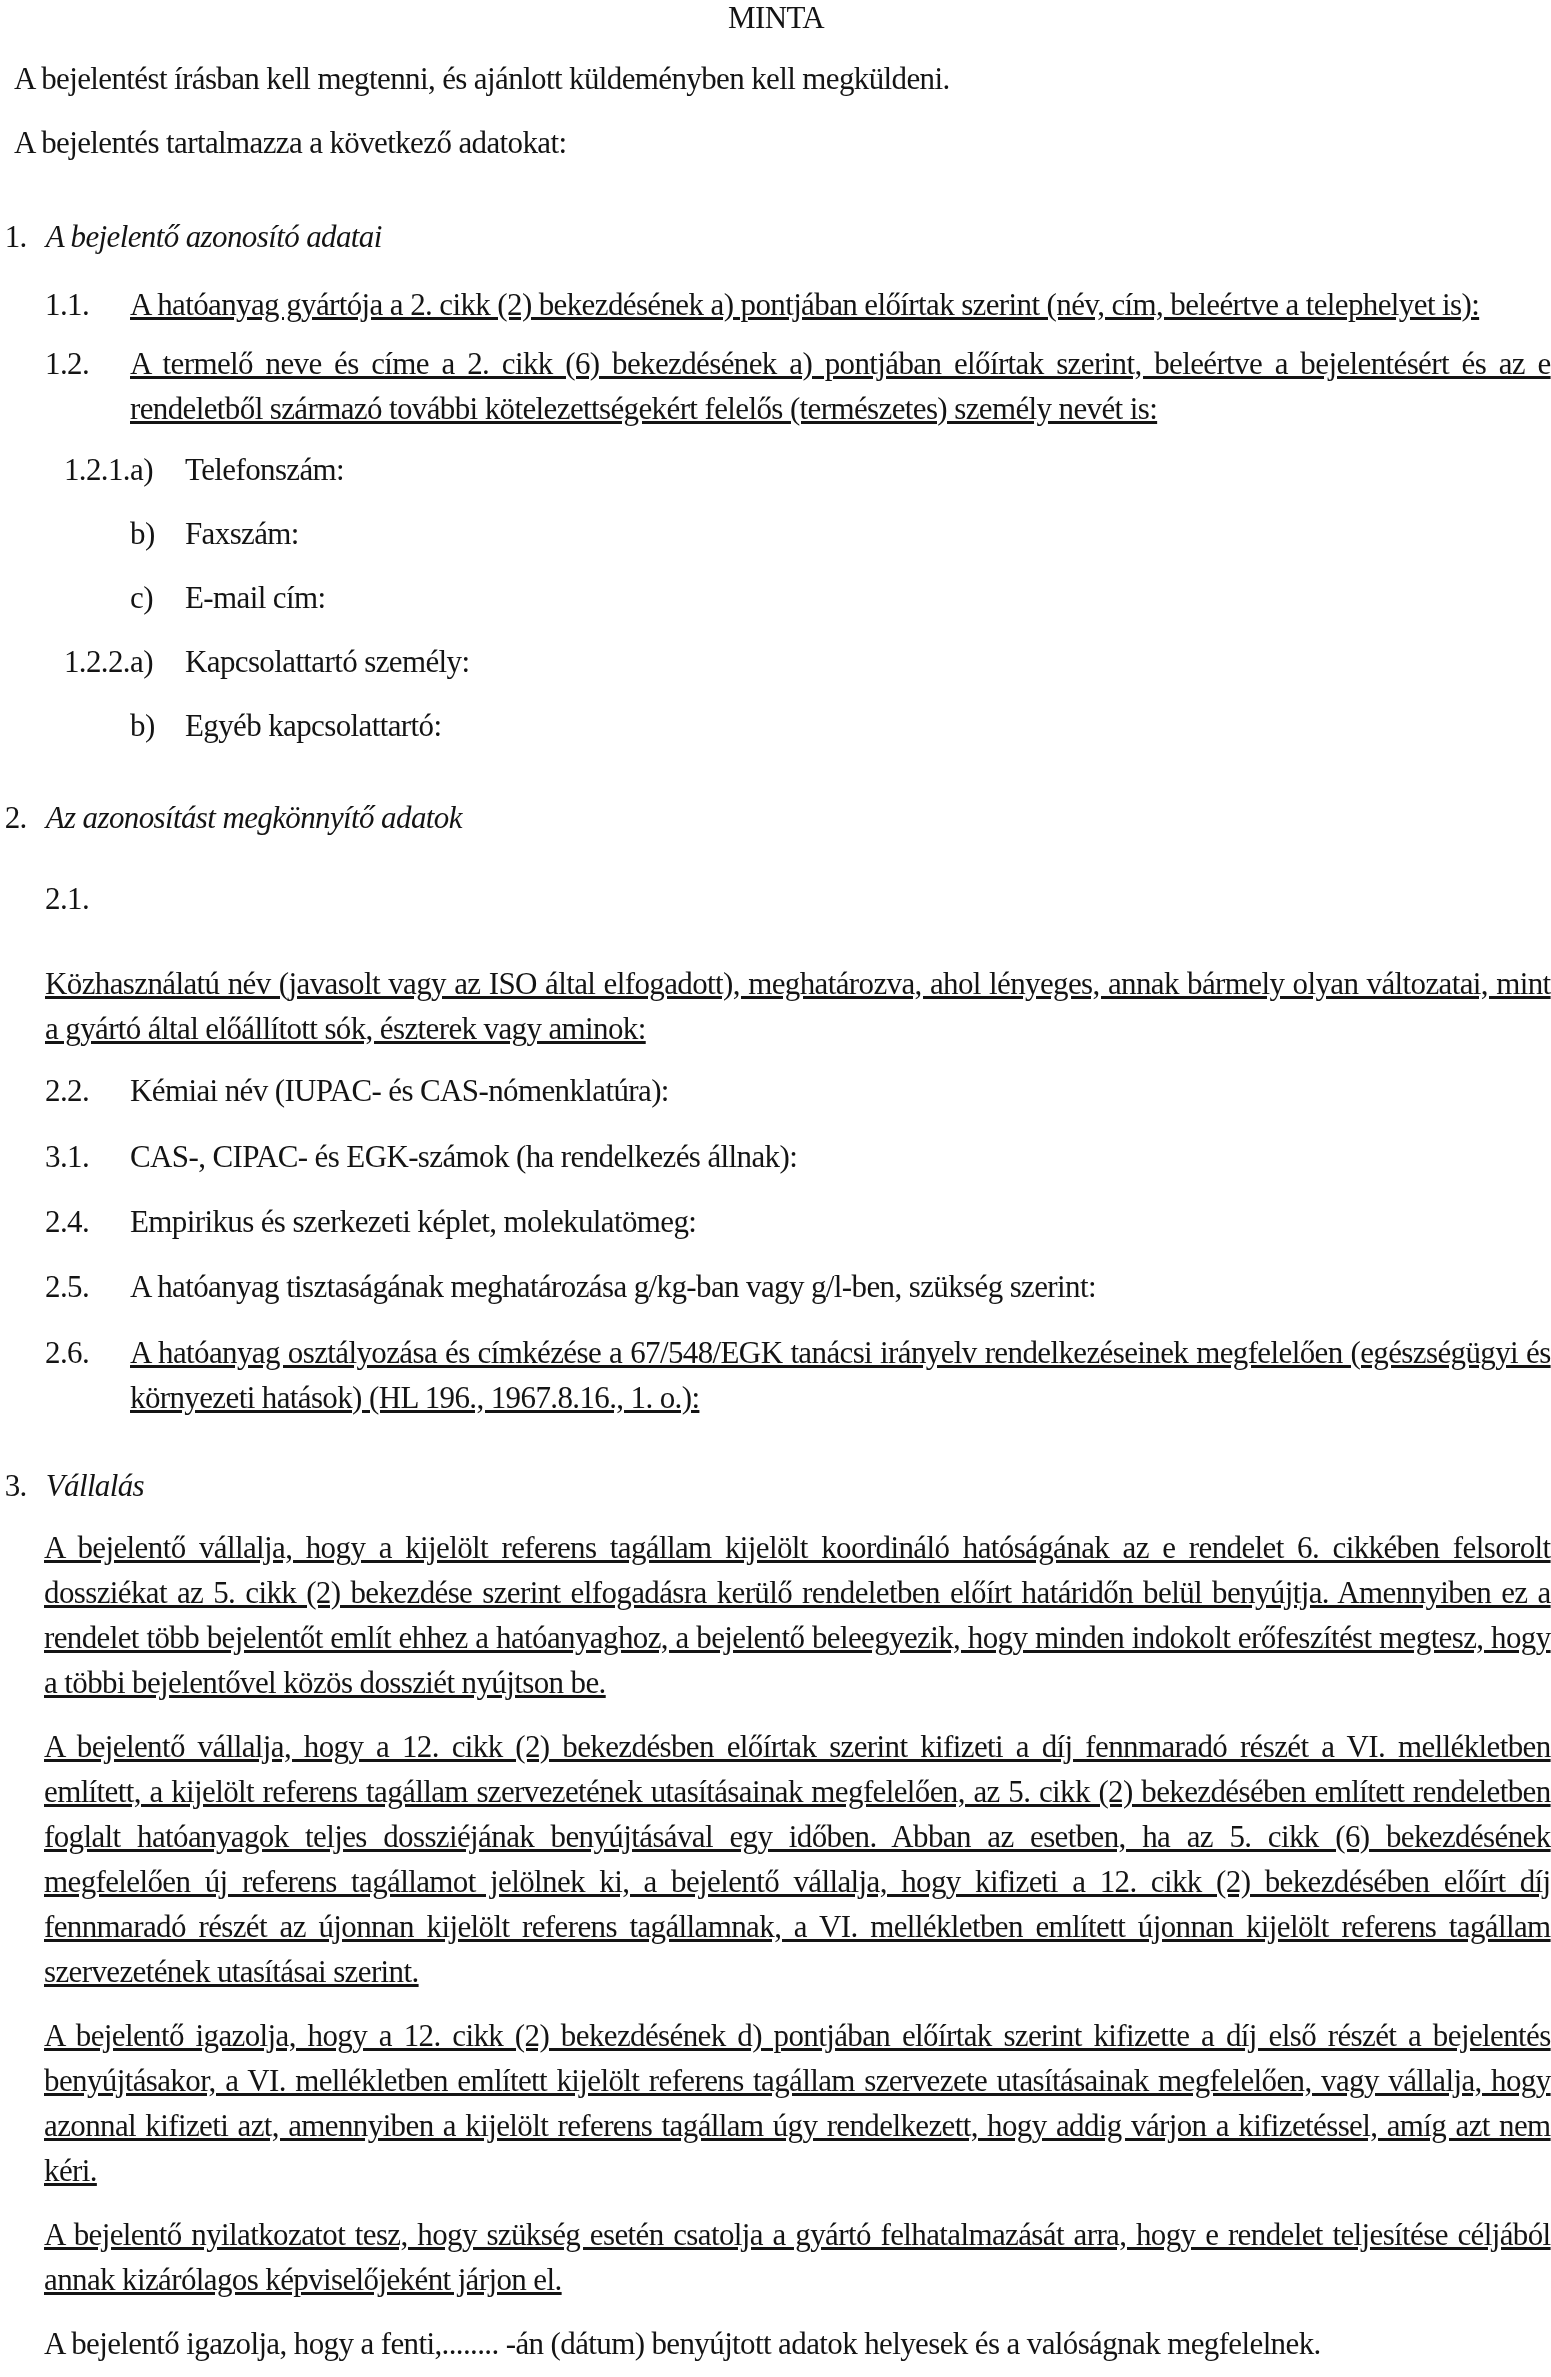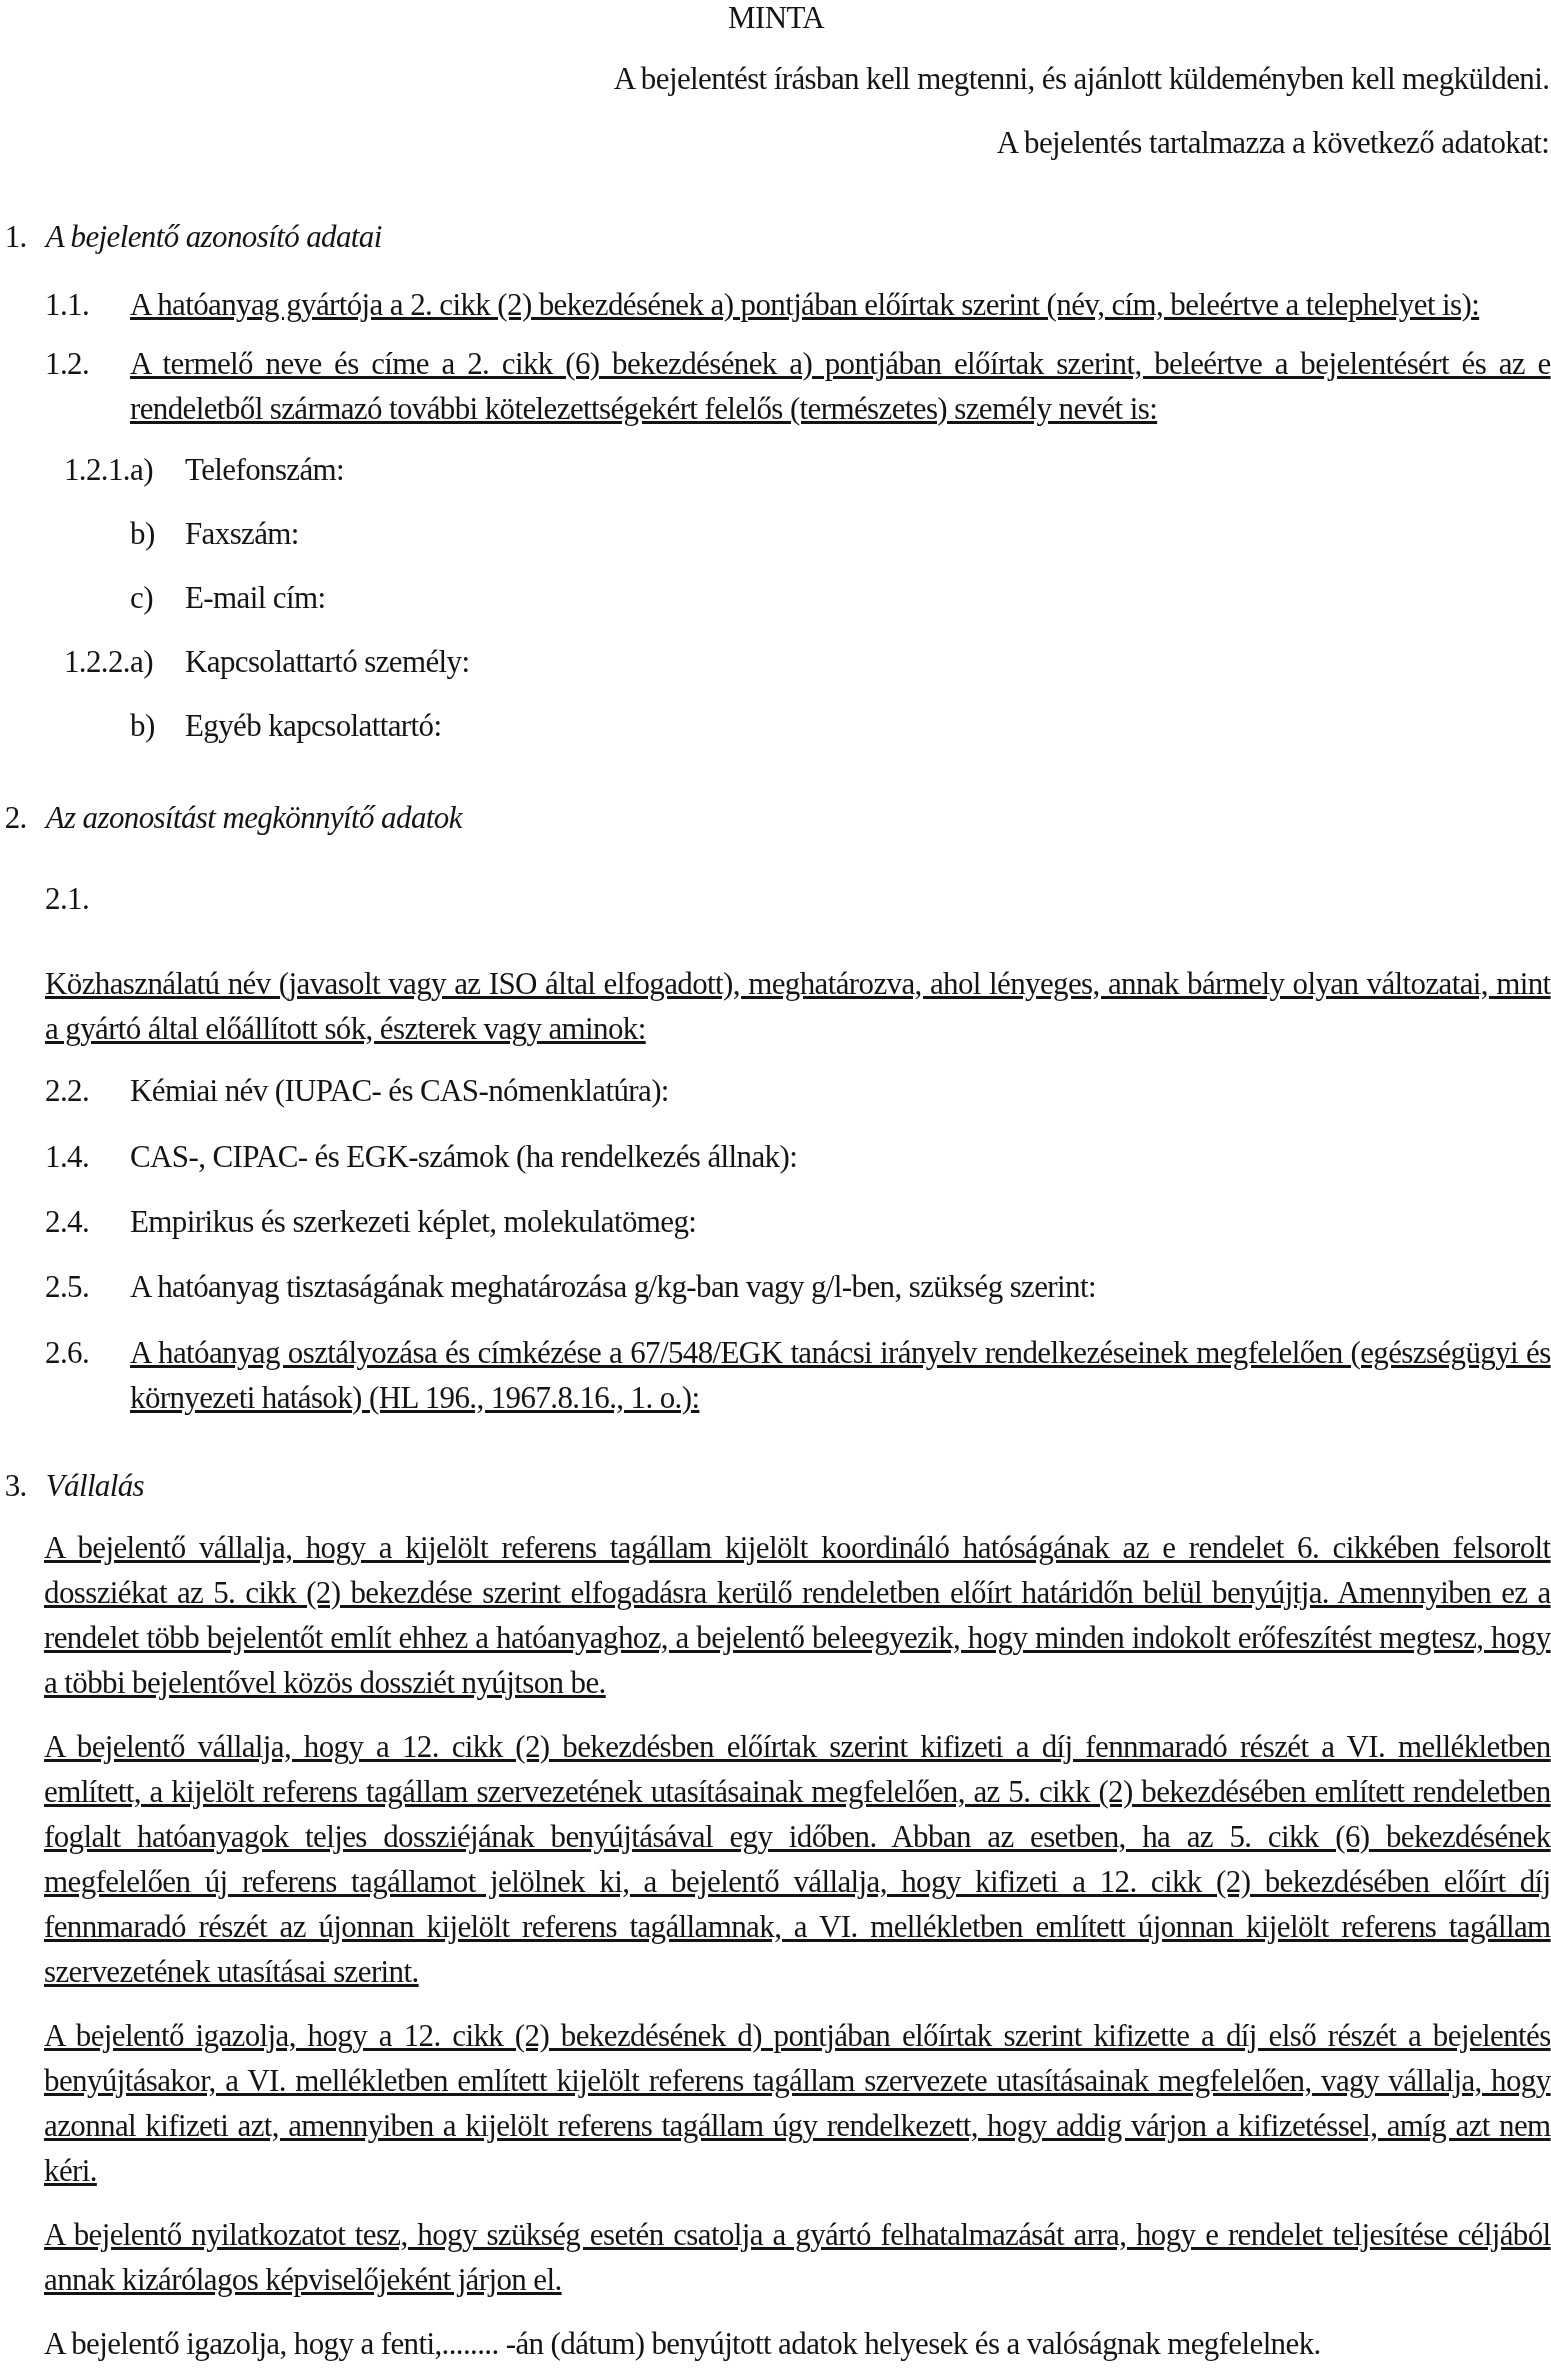--- a/index.html
+++ b/index.html
@@ -15,21 +15,21 @@
     overflow:hidden;
   }
   .page{position:relative;width:1552px;height:2377px;}
 
   .title{
     margin-top:-5.4px;
     text-align:center;
   }
 
   .para{margin:0;}
-  .intro{margin-left:14px;margin-right:2.7px;text-align:right;}
+  .intro{margin-left:14px;margin-right:2.7px;}
   .intro.p1{margin-top:16.3px;}
   .intro.p2{margin-top:19px;}
 
   
   .sec-head{display:flex;align-items:flex-start;margin-left:4.7px;}
   .sec-head .num{flex:0 0 41px;}
   .sec-head .head-text{font-style:italic;}
   .sec-head.s1{margin-top:49px;}
   .sec-head.s2{margin-top:47px;}
   .sec-head.s3{margin-top:43px;}
@@ -119,21 +119,21 @@
 
   <div class="item g32">
     <span class="num">2.1.</span>
     <span class="txt just">Közhasználatú név (javasolt vagy az ISO által elfogadott), meghatározva, ahol lényeges, annak bármely olyan változatai, mint a gyártó által előállított sók, észterek vagy aminok:</span>
   </div>
   <div class="item g26">
     <span class="num">2.2.</span>
     <span class="txt">Kémiai név (IUPAC- és CAS-nómenklatúra):</span>
   </div>
   <div class="item g30">
-    <span class="num">1.4.</span>
+    <span class="num">3.1.</span>
     <span class="txt">CAS-, CIPAC- és EGK-számok (ha rendelkezés állnak):</span>
   </div>
   <div class="item g30">
     <span class="num">2.4.</span>
     <span class="txt">Empirikus és szerkezeti képlet, molekulatömeg:</span>
   </div>
   <div class="item g30">
     <span class="num">2.5.</span>
     <span class="txt">A hatóanyag tisztaságának meghatározása g/kg-ban vagy g/l-ben, szükség szerint:</span>
   </div>

